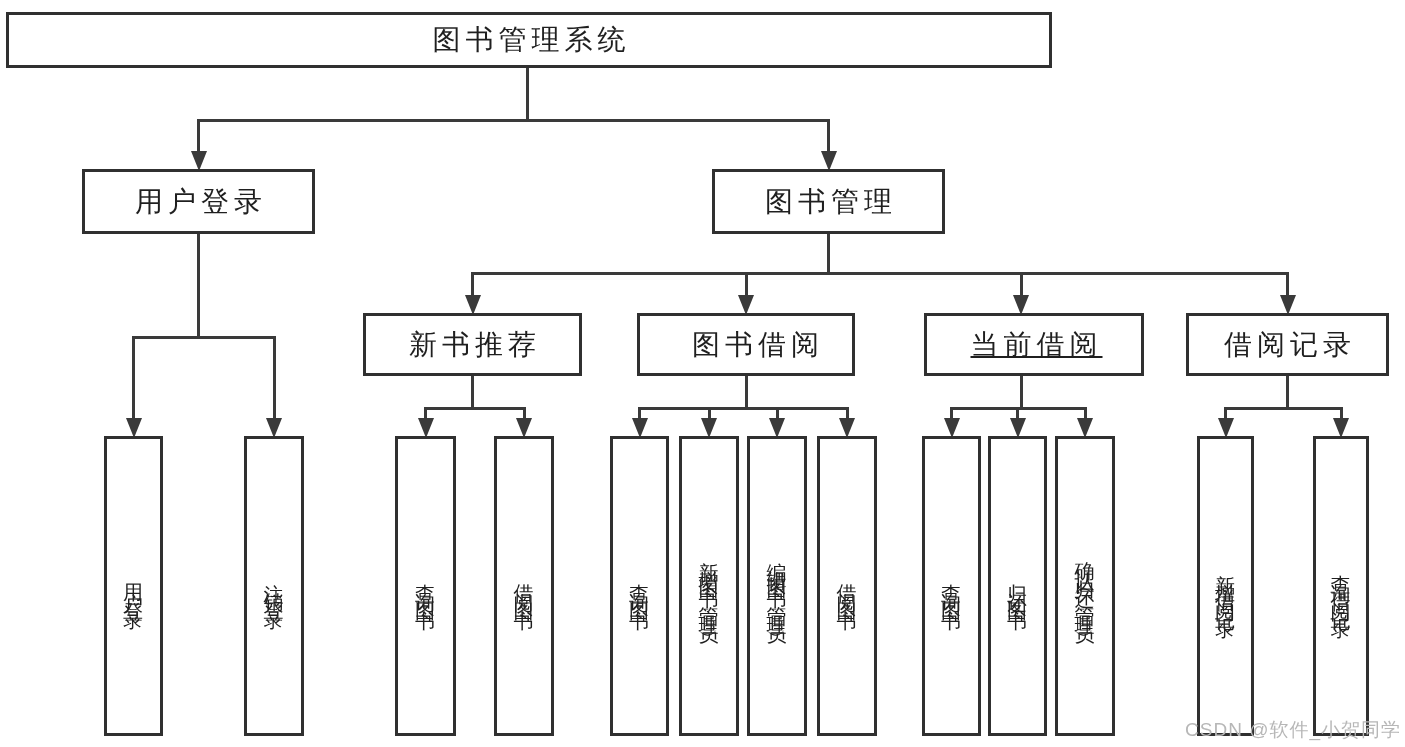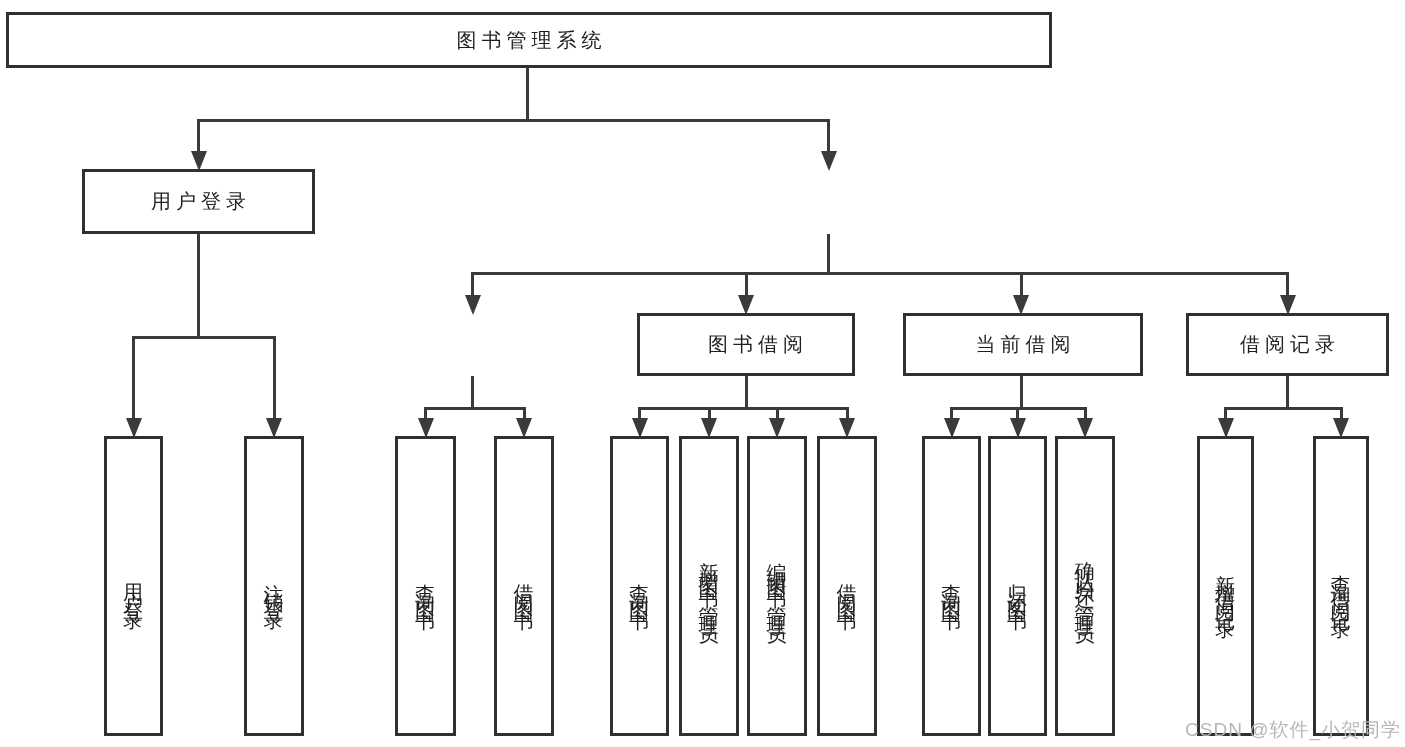--- a/index.html
+++ b/index.html
@@ -16,21 +16,21 @@
     box-sizing: border-box;
     border: 3px solid #303030;
     background: #ffffff;
     display: flex;
     align-items: center;
     justify-content: center;
     color: #1f1f1f;
     text-align: center;
   }
   .box.h {
-    font-size: 20px;
+    font-size: 28px;
     letter-spacing: 5px;
     text-indent: 5px; 
     white-space: nowrap;
   }
   .box.v {
     writing-mode: vertical-rl;
     text-orientation: mixed;
     font-size: 20px;
     letter-spacing: 9px;
     line-height: 1;
@@ -110,22 +110,24 @@
     <div class="line" style="left: 1083.5px; top: 407px; width: 3px; height: 11px;"></div>
     <div class="arrowhead" style="left: 1077px; top: 418px;"></div>
     <div class="line" style="left: 1286px; top: 376px; width: 3px; height: 34px;"></div>
     <div class="line" style="left: 1224px; top: 407px; width: 118.5px; height: 3px;"></div>
     <div class="line" style="left: 1224px; top: 407px; width: 3px; height: 11px;"></div>
     <div class="arrowhead" style="left: 1217.5px; top: 418px;"></div>
     <div class="line" style="left: 1339.5px; top: 407px; width: 3px; height: 11px;"></div>
     <div class="arrowhead" style="left: 1333px; top: 418px;"></div>
     <div class="box h" style="left: 6px; top: 12px; width: 1046px; height: 56px;">图书管理系统</div>
     <div class="box h" style="left: 82px; top: 169px; width: 233px; height: 65px;">用户登录</div>
+    <div class="box h" style="left: 712px; top: 169px; width: 233px; height: 65px;">图书管理</div>
+    <div class="box h" style="left: 363px; top: 313px; width: 219px; height: 63px;">新书推荐</div>
     <div class="box h" style="left: 637px; top: 313px; width: 218px; height: 63px; padding-left: 19px;">图书借阅</div>
-    <div class="box h" style="left: 903px; top: 313px; width: 240px; height: 63px;">当前借阅</div>
+    <div class="box h" style="left: 924px; top: 313px; width: 220px; height: 63px; text-decoration: underline;">当前借阅</div>
     <div class="box h" style="left: 1186px; top: 313px; width: 203px; height: 63px; text-align: right;">借阅记录</div>
     <div class="box v" style="left: 104px; top: 436px; width: 59px; height: 300px;">用户登录</div>
     <div class="box v" style="left: 244px; top: 436px; width: 60px; height: 300px;">注销登录</div>
     <div class="box v" style="left: 395px; top: 436px; width: 61px; height: 300px;">查询图书</div>
     <div class="box v" style="left: 494px; top: 436px; width: 60px; height: 300px;">借阅图书</div>
     <div class="box v" style="left: 610px; top: 436px; width: 59px; height: 300px;">查询图书</div>
     <div class="box v" style="left: 679px; top: 436px; width: 60px; height: 300px;">新增图书（管理员）</div>
     <div class="box v" style="left: 747px; top: 436px; width: 60px; height: 300px;">编辑图书（管理员）</div>
     <div class="box v" style="left: 817px; top: 436px; width: 60px; height: 300px;">借阅图书</div>
     <div class="box v" style="left: 922px; top: 436px; width: 59px; height: 300px;">查询图书</div>

